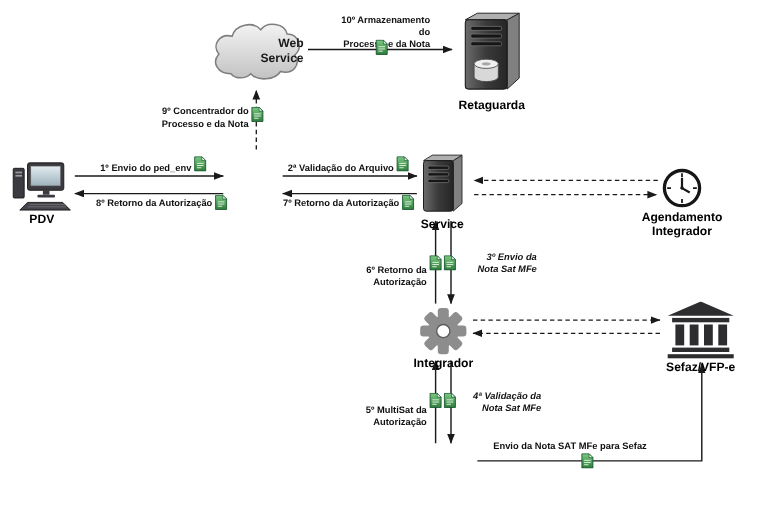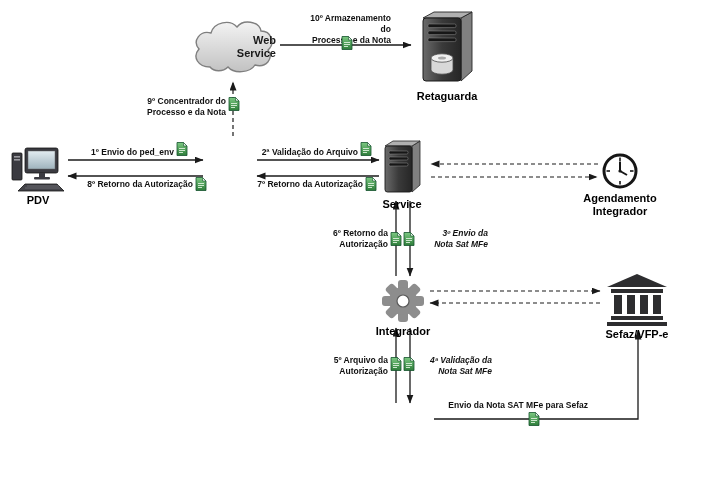--- a/index.html
+++ b/index.html
@@ -7,21 +7,21 @@
   body { font-family:"Liberation Sans", sans-serif; }
   .stage { position:relative; width:711px; height:477px; background:#fff; overflow:hidden; }
   .wires { position:absolute; left:0; top:0; }
   .wire  { fill:none; stroke:#1a1a1a; stroke-width:1.3; }
   .wire.dash { stroke-dasharray:4 3; stroke-width:1.2; }
   .node { position:absolute; text-align:center; }
   .node .icon { display:block; margin:0 auto; }
   .node-label { font-size:11px; font-weight:bold; color:#000; white-space:pre-line; line-height:1.15; margin-top:2px; }
   .cloud-label { position:absolute; left:0; right:0; top:17px; font-size:11px; font-weight:bold; color:#1a1a1a; white-space:pre-line; line-height:1.2; text-align:right; }
   .edge-label { position:absolute; font-size:8.5px; font-weight:bold; color:#111; white-space:pre-line; line-height:1.3; text-align:right; }
-  .edge-label.r { text-align:right; }
+  .edge-label.r { text-align:right;margin-top:12px; }
   .edge-label.l { text-align:right;font-style:italic; }
   .doc { position:absolute; }
   .defs-holder { position:absolute; width:0; height:0; overflow:hidden; }
 </style>
 </head>
 <body>
 
 <div class="stage">
 
   <svg class="defs-holder" aria-hidden="true">
@@ -212,21 +212,21 @@
   <div class="edge-label" style="left:258px;top:147px;width:100px">2ª Validação do Arquivo</div>
   <div class="edge-label" style="left:253px;top:179px;width:110px">7º Retorno da Autorização</div>
   <div class="edge-label" style="left:138px;top:96px;width:88px">9º Concentrador do
 Processo e da Nota</div>
   <div class="edge-label" style="left:299px;top:13px;width:92px">10º Armazenamento do
 Processo e da Nota</div>
   <div class="edge-label r" style="left:326px;top:228px;width:62px">6º Retorno da
 Autorização</div>
   <div class="edge-label l" style="left:420px;top:228px;width:68px">3º Envio da
 Nota Sat MFe</div>
-  <div class="edge-label r" style="left:326px;top:355px;width:62px">5º Arquivo da
+  <div class="edge-label r" style="left:326px;top:355px;width:62px">5º MultiSat da
 Autorização</div>
   <div class="edge-label l" style="left:420px;top:355px;width:72px">4ª Validação da
 Nota Sat MFe</div>
   <div class="edge-label" style="left:448px;top:400px;width:140px">Envio da Nota SAT MFe para Sefaz</div>
 
   <svg class="doc" style="left:176px;top:142px" width="12" height="14">
       <use href="#sym-doc"></use>
     </svg>
   <svg class="doc" style="left:195px;top:177px" width="12" height="14">
       <use href="#sym-doc"></use>

